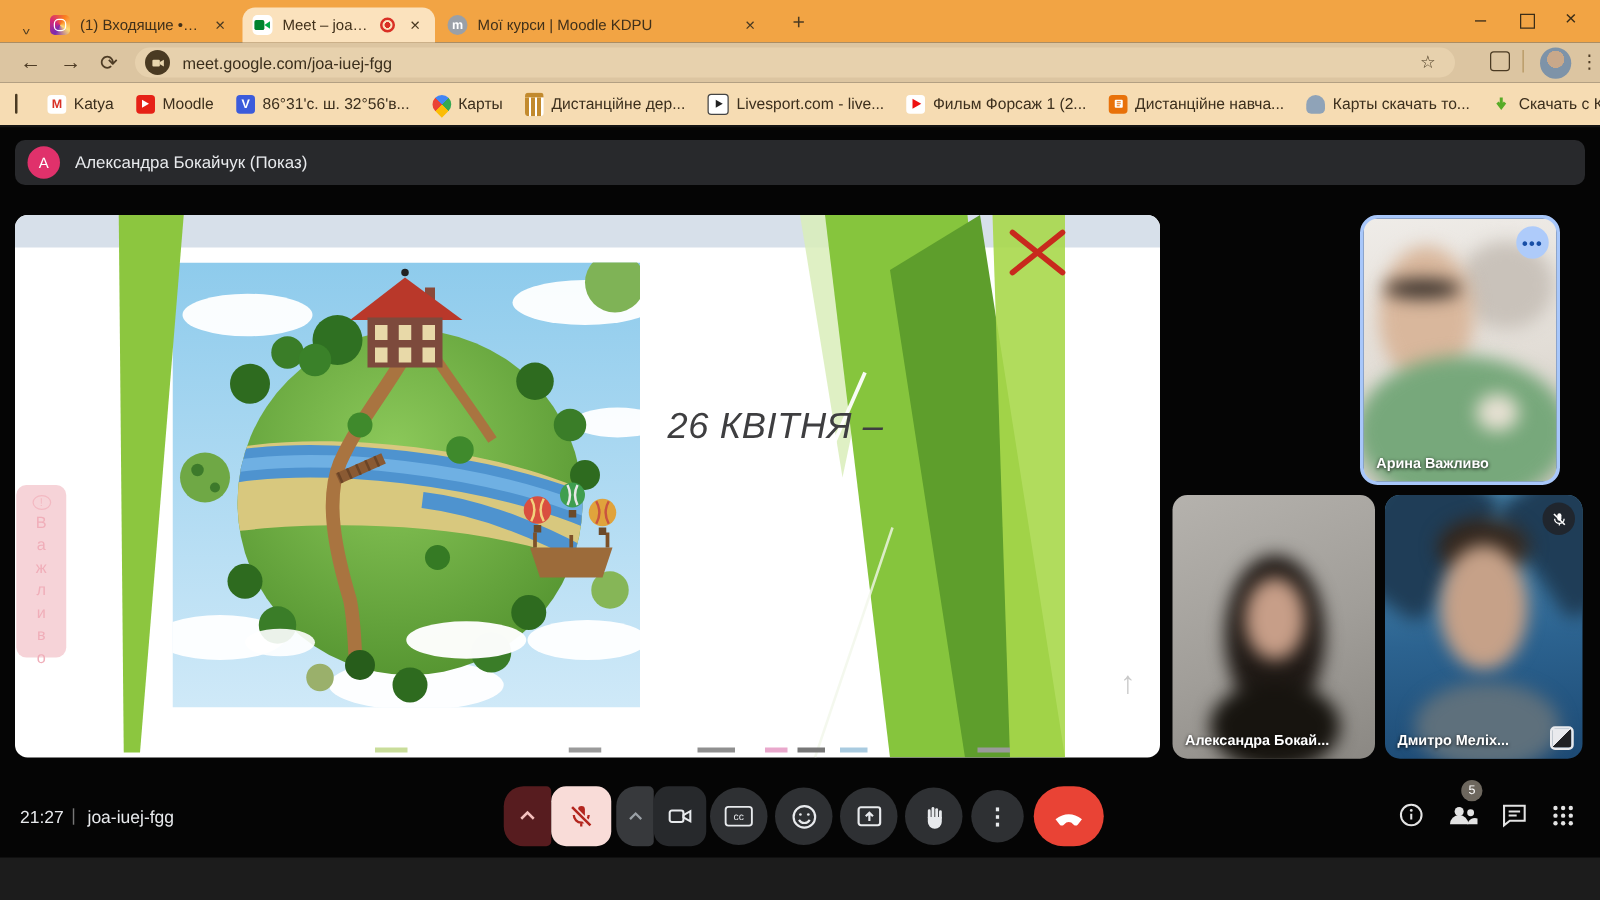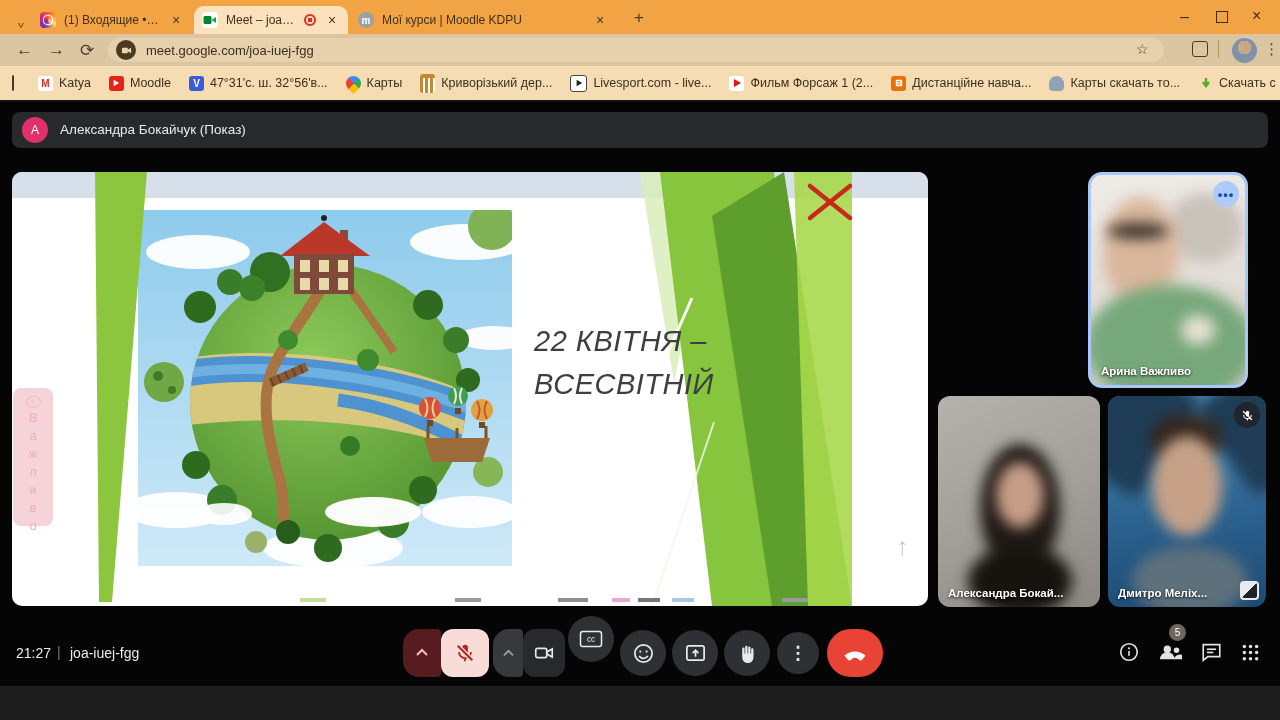--- a/index.html
+++ b/index.html
@@ -141,29 +141,29 @@
     <span class="bm">
       <span class="bmi" style="background:#e62117;">
         <svg width="8" height="8" viewBox="0 0 10 10">
             <path d="M2 1l7 4-7 4z" fill="#fff"></path>
           </svg>
         </span>
       <span>Moodle</span>
     </span>
     <span class="bm">
       <span class="bmi" style="background:#3b5bdb;color:#fff;">V</span>
-      <span>47°31'с. ш. 32°56'в...</span>
+      <span>86°31'с. ш. 32°56'в...</span>
     </span>
     <span class="bm">
       <span class="bmi" style="background:conic-gradient(#4285f4 0 25%,#34a853 25% 50%,#fbbc05 50% 75%,#ea4335 75%);border-radius:50% 50% 50% 0;transform:rotate(-45deg);"></span>
       <span>Карты</span>
     </span>
     <span class="bm">
       <span class="bmi" style="background:repeating-linear-gradient(90deg,#c28a2e 0 3px,#fff 3px 5px);border-top:4px solid #c28a2e;"></span>
-      <span>Криворізький дер...</span>
+      <span>Дистанційне дер...</span>
     </span>
     <span class="bm">
       <span class="bmi" style="background:#fff;border:1px solid #444;">
         <svg width="8" height="8" viewBox="0 0 10 10">
             <path d="M2 1l7 4-7 4z" fill="#222"></path>
           </svg>
         </span>
       <span>Livesport.com - live...</span>
     </span>
     <span class="bm">
@@ -320,22 +320,21 @@
           <rect x="443" y="426" width="26" height="4" fill="#9a9a9a"></rect>
         <rect x="546" y="426" width="30" height="4" fill="#8f8f8f"></rect>
           <rect x="600" y="426" width="18" height="4" fill="#e9a8cc"></rect>
         <rect x="626" y="426" width="22" height="4" fill="#777777"></rect>
           <rect x="660" y="426" width="22" height="4" fill="#a9cbe0"></rect>
         <rect x="770" y="426" width="26" height="4" fill="#9a9a9a"></rect>
       </g>
     </svg>
 
     <div id="slidetitle">
-      <div>22 КВІТНЯ –</div>
-      <div>ВСЕСВІТНІЙ</div>
+      <div>26 КВІТНЯ –</div>
     </div>
     <div id="uparrow">↑</div>
   </div>
 
   <div id="sidetab" class="abs">
     <span class="circ">!</span>
     <span class="vt">Важливо</span>
   </div>
 
 
@@ -395,21 +394,21 @@
     <svg width="13" height="9" viewBox="0 0 14 10">
         <polyline points="2,7 7,2 12,7" stroke="#9aa0a6" stroke-width="2" fill="none"></polyline>
       </svg>
   </div>
   <div class="abs" style="left:523px;top:629px;width:42px;height:48px;background:#27292c;border-radius:12px;display:flex;align-items:center;justify-content:center;">
     <svg width="22" height="22" viewBox="0 0 24 24">
       <rect x="3" y="7" width="12" height="10" rx="2" fill="none" stroke="#e8eaed" stroke-width="1.8"></rect>
       <path d="M15 11l6-3.4v8.8L15 13z" fill="none" stroke="#e8eaed" stroke-width="1.8"></path>
     </svg>
   </div>
-  <div class="abs ctl" style="left:568px;top:616px;width:46px;height:46px;">
+  <div class="abs ctl" style="left:568px;top:630px;width:46px;height:46px;">
     <svg width="24" height="24" viewBox="0 0 32 24">
       <rect x="2" y="2" width="28" height="20" rx="3" fill="none" stroke="#e8eaed" stroke-width="2"></rect>
       <text x="16" y="16.5" text-anchor="middle" font-size="11" fill="#e8eaed" font-family="Liberation Sans,sans-serif">cc</text>
     </svg>
   </div>
   <div class="abs ctl" style="left:620px;top:630px;width:46px;height:46px;">
     <svg width="23" height="23" viewBox="0 0 24 24" fill="none" stroke="#e8eaed" stroke-width="1.8">
       <circle cx="12" cy="12" r="9"></circle>
         <circle cx="8.7" cy="10" r="1.1" fill="#e8eaed" stroke="none"></circle>
         <circle cx="15.3" cy="10" r="1.1" fill="#e8eaed" stroke="none"></circle>

